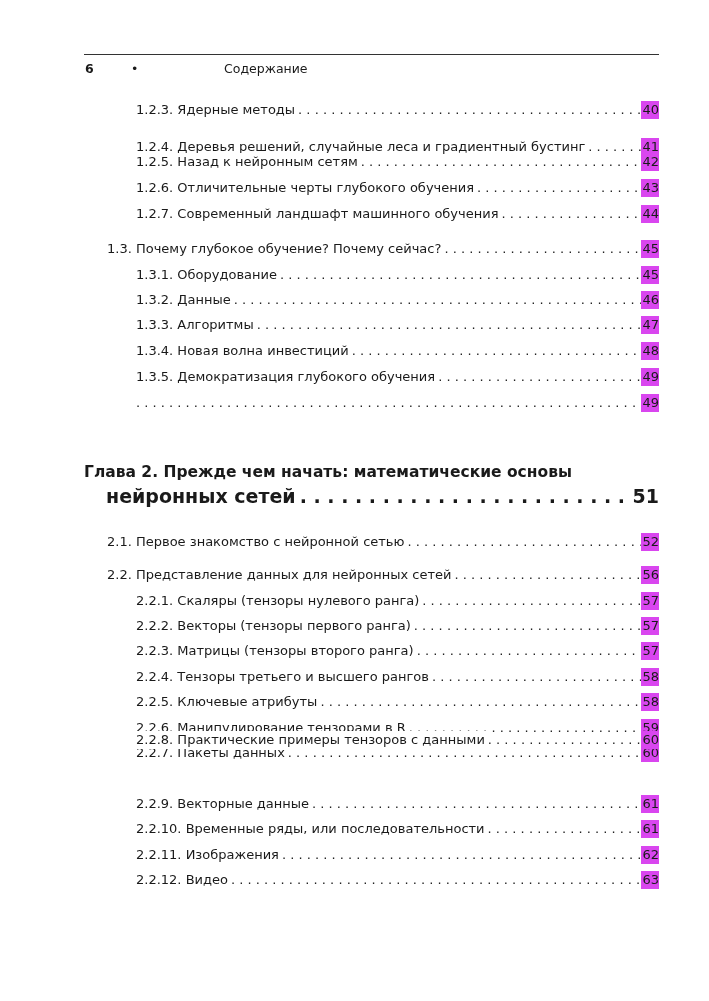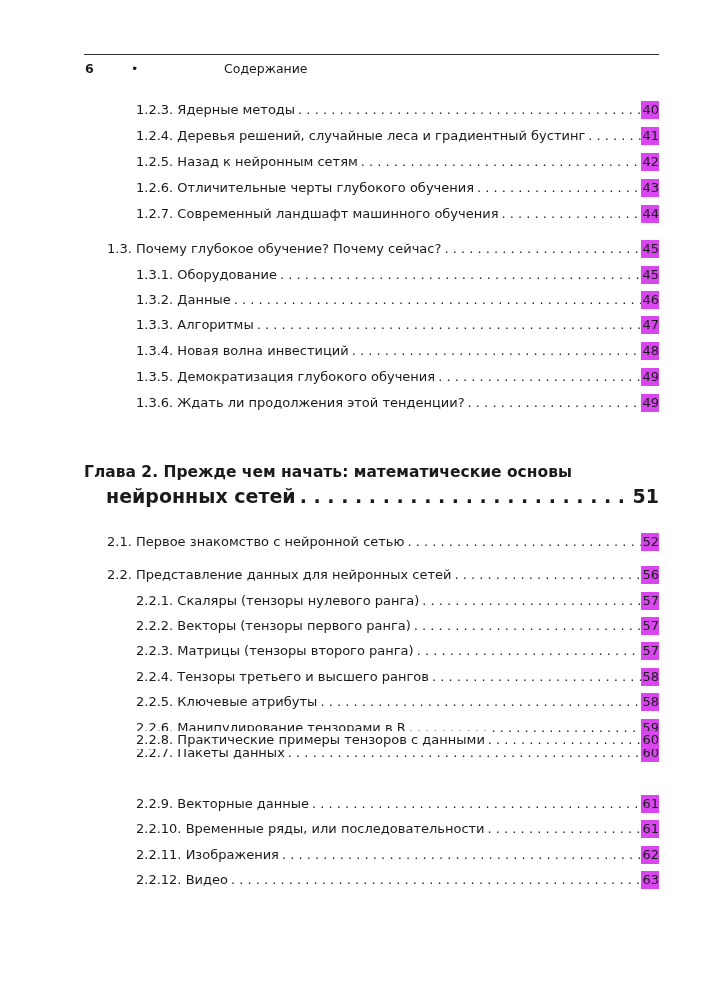--- a/index.html
+++ b/index.html
@@ -33,21 +33,21 @@
 <div class="hdr hdr-bullet">•</div>
 <div class="hdr hdr-title">Содержание</div>
 
 <div class="toc">
 
   <div class="row l3" style="top:101px">
       <span class="lbl"><span>1.2.3.</span> <span>Ядерные методы</span></span>
       <span class="dots"></span>
       <span class="pg">40</span>
     </div>
-  <div class="row l3" style="top:127px">
+  <div class="row l3" style="top:138px">
       <span class="lbl"><span>1.2.4.</span> <span>Деревья решений, случайные леса и градиентный бустинг</span></span>
       <span class="dots"></span>
       <span class="pg">41</span>
     </div>
   <div class="row l3" style="top:153px">
       <span class="lbl"><span>1.2.5.</span> <span>Назад к нейронным сетям</span></span>
       <span class="dots"></span>
       <span class="pg">42</span>
     </div>
   <div class="row l3" style="top:179px">
@@ -85,21 +85,20 @@
       <span class="lbl"><span>1.3.4.</span> <span>Новая волна инвестиций</span></span>
       <span class="dots"></span>
       <span class="pg">48</span>
     </div>
   <div class="row l3" style="top:368px">
       <span class="lbl"><span>1.3.5.</span> <span>Демократизация глубокого обучения</span></span>
       <span class="dots"></span>
       <span class="pg">49</span>
     </div>
   <div class="row l3" style="top:394px">
-      <span class="lbl"><span>1.3.6.</span> <span>Ждать ли продолжения этой тенденции?</span></span>
       <span class="dots"></span>
       <span class="pg">49</span>
     </div>
 
   <div class="chap1">Глава 2. Прежде чем начать: математические основы</div>
   <div class="chap2">
       <span class="lbl">нейронных сетей</span>
       <span class="dots"></span>
       <span class="pg">51</span>
     </div>

